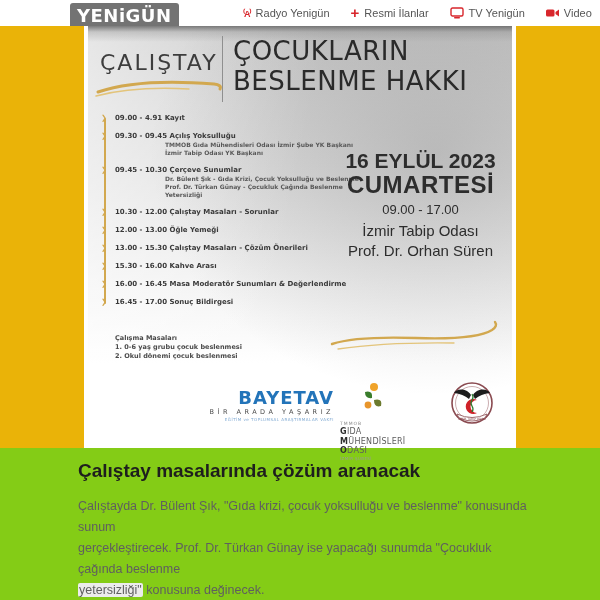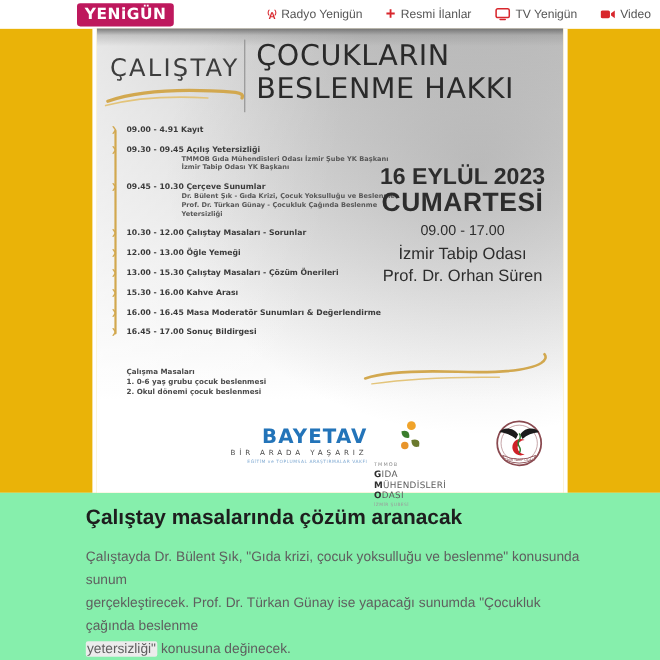--- a/index.html
+++ b/index.html
@@ -1,20 +1,20 @@
 <!DOCTYPE html>
 <html><head>
 <meta charset="utf-8">
 <style>
   html,body{margin:0;padding:0;}
   body{width:600px;height:600px;overflow:hidden;background:#fff;
        font-family:"Liberation Sans",sans-serif;}
   .topbar{position:relative;height:26px;background:#fff;width:600px;overflow:hidden;}
-  .logo{position:absolute;left:70px;top:3px;background:#be185d;color:#fff;
-        font-weight:bold;font-size:14px;letter-spacing:.5px;padding:2px 7px 3px;
+  .logo{position:absolute;left:70px;top:3px;background:#737373;color:#fff;
+        font-weight:bold;font-size:18px;letter-spacing:.5px;padding:2px 7px 3px;
         border-radius:3px;font-family:"DejaVu Sans",sans-serif;}
   .menu{position:absolute;left:243px;top:0;height:26px;display:flex;align-items:center;
         gap:21px;white-space:nowrap;}
   .menu-item{display:flex;align-items:center;gap:5px;font-size:11px;color:#555;
         text-decoration:none;cursor:pointer;}
   .ric{color:#d8262c;font-weight:bold;}
   .ric svg{display:block;}
   .plus{font-size:15px;line-height:10px;}
   .radio-a{font-size:9px;letter-spacing:-1px;}
 
@@ -58,21 +58,21 @@
   .bay-tag{font-size:6.5px;color:#4a4a4a;letter-spacing:3.5px;line-height:10px;}
   .bay-sub{font-size:4px;color:#7fa9d2;letter-spacing:.5px;line-height:6px;}
   .gida{position:absolute;left:252px;top:6px;display:flex;gap:5px;align-items:center;flex-direction:column;}
   .gida-text{text-align:left;}
   .gida-l1{font-size:4.5px;color:#8a8a8a;letter-spacing:1px;line-height:6px;}
   .gida-line{font-size:8px;color:#5c5c5c;line-height:9.5px;letter-spacing:.3px;}
   .gida-line::first-letter{font-weight:bold;color:#2f2f2f;}
   .gida-l5{font-size:4px;color:#9a9a9a;line-height:6px;letter-spacing:.4px;}
   .tabip{position:absolute;left:360px;top:4px;}
 
-  .article{background:#86efac;padding:12px 70px 0 78px;}
+  .article{background:#84cc16;padding:12px 70px 0 78px;}
   .article h1{margin:0 0 14px;font-size:19px;color:#1e1e1e;
       font-family:"Liberation Sans",sans-serif;}
   .article p{margin:0 0 16px;font-size:12.5px;color:#5f5f5f;line-height:21px;
       white-space:pre-line;}
   .hl{background:#ececec;border-radius:2px;padding:0 1px;}
 </style>
 </head>
 <body>
 
 <header class="topbar">
@@ -124,21 +124,21 @@
 
     <div class="schedule">
       <div class="tl-line"></div>
 
       <div class="sched-item">
         <span class="chev">❯</span>
         <div class="s-main"><span>09.00 - 4.91</span> <span>Kayıt</span></div>
       </div>
       <div class="sched-item">
         <span class="chev">❯</span>
-        <div class="s-main"><span>09.30 - 09.45</span> <span>Açılış Yetersizliği</span></div>
+        <div class="s-main"><span>09.30 - 09.45</span> <span>Açılış Yoksulluğu</span></div>
         <div class="s-sub">TMMOB Gıda Mühendisleri Odası İzmir Şube YK Başkanı</div>
         <div class="s-sub">İzmir Tabip Odası YK Başkanı</div>
       </div>
       <div class="sched-item">
         <span class="chev">❯</span>
         <div class="s-main"><span>09.45 - 10.30</span> <span>Çerçeve Sunumlar</span></div>
         <div class="s-sub">Dr. Bülent Şık - Gıda Krizi, Çocuk Yoksulluğu ve Beslenme</div>
         <div class="s-sub">Prof. Dr. Türkan Günay - Çocukluk Çağında Beslenme Yetersizliği</div>
       </div>
       <div class="sched-item">

